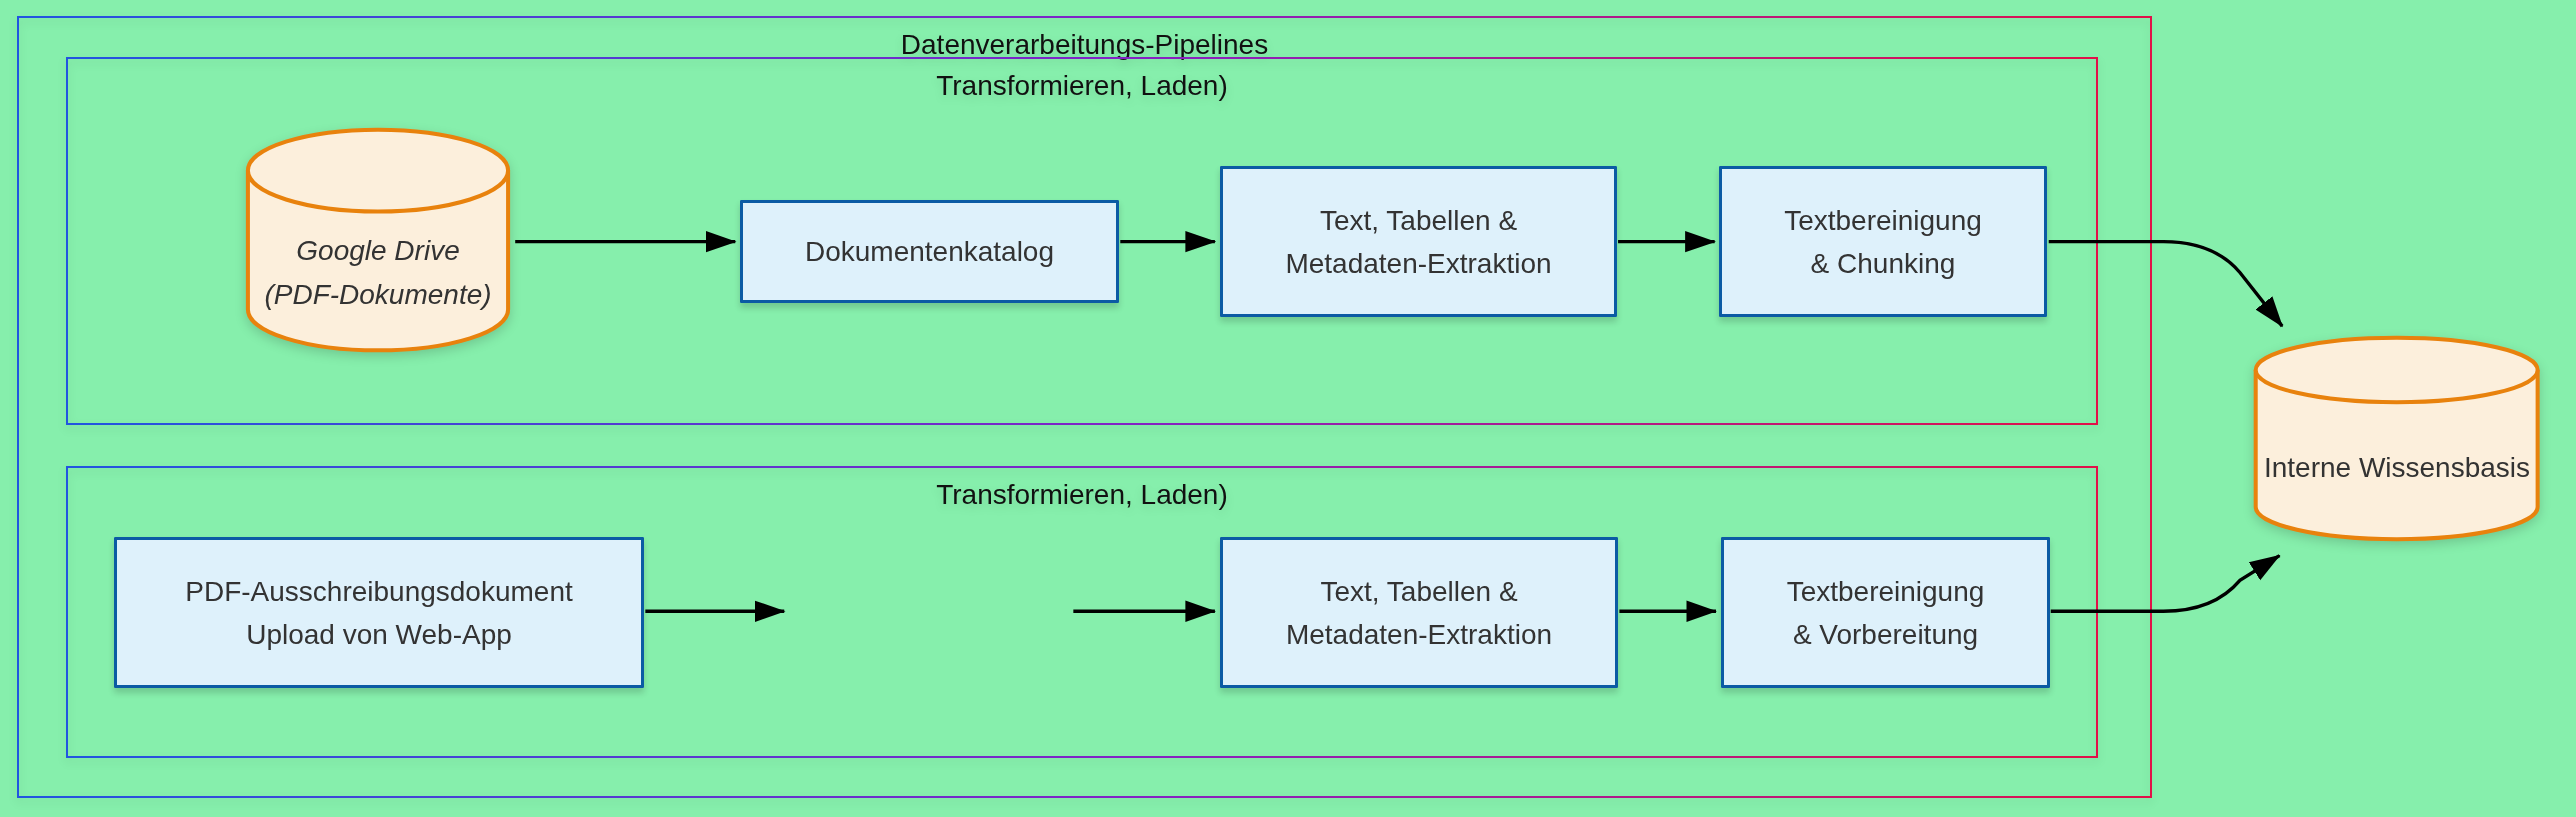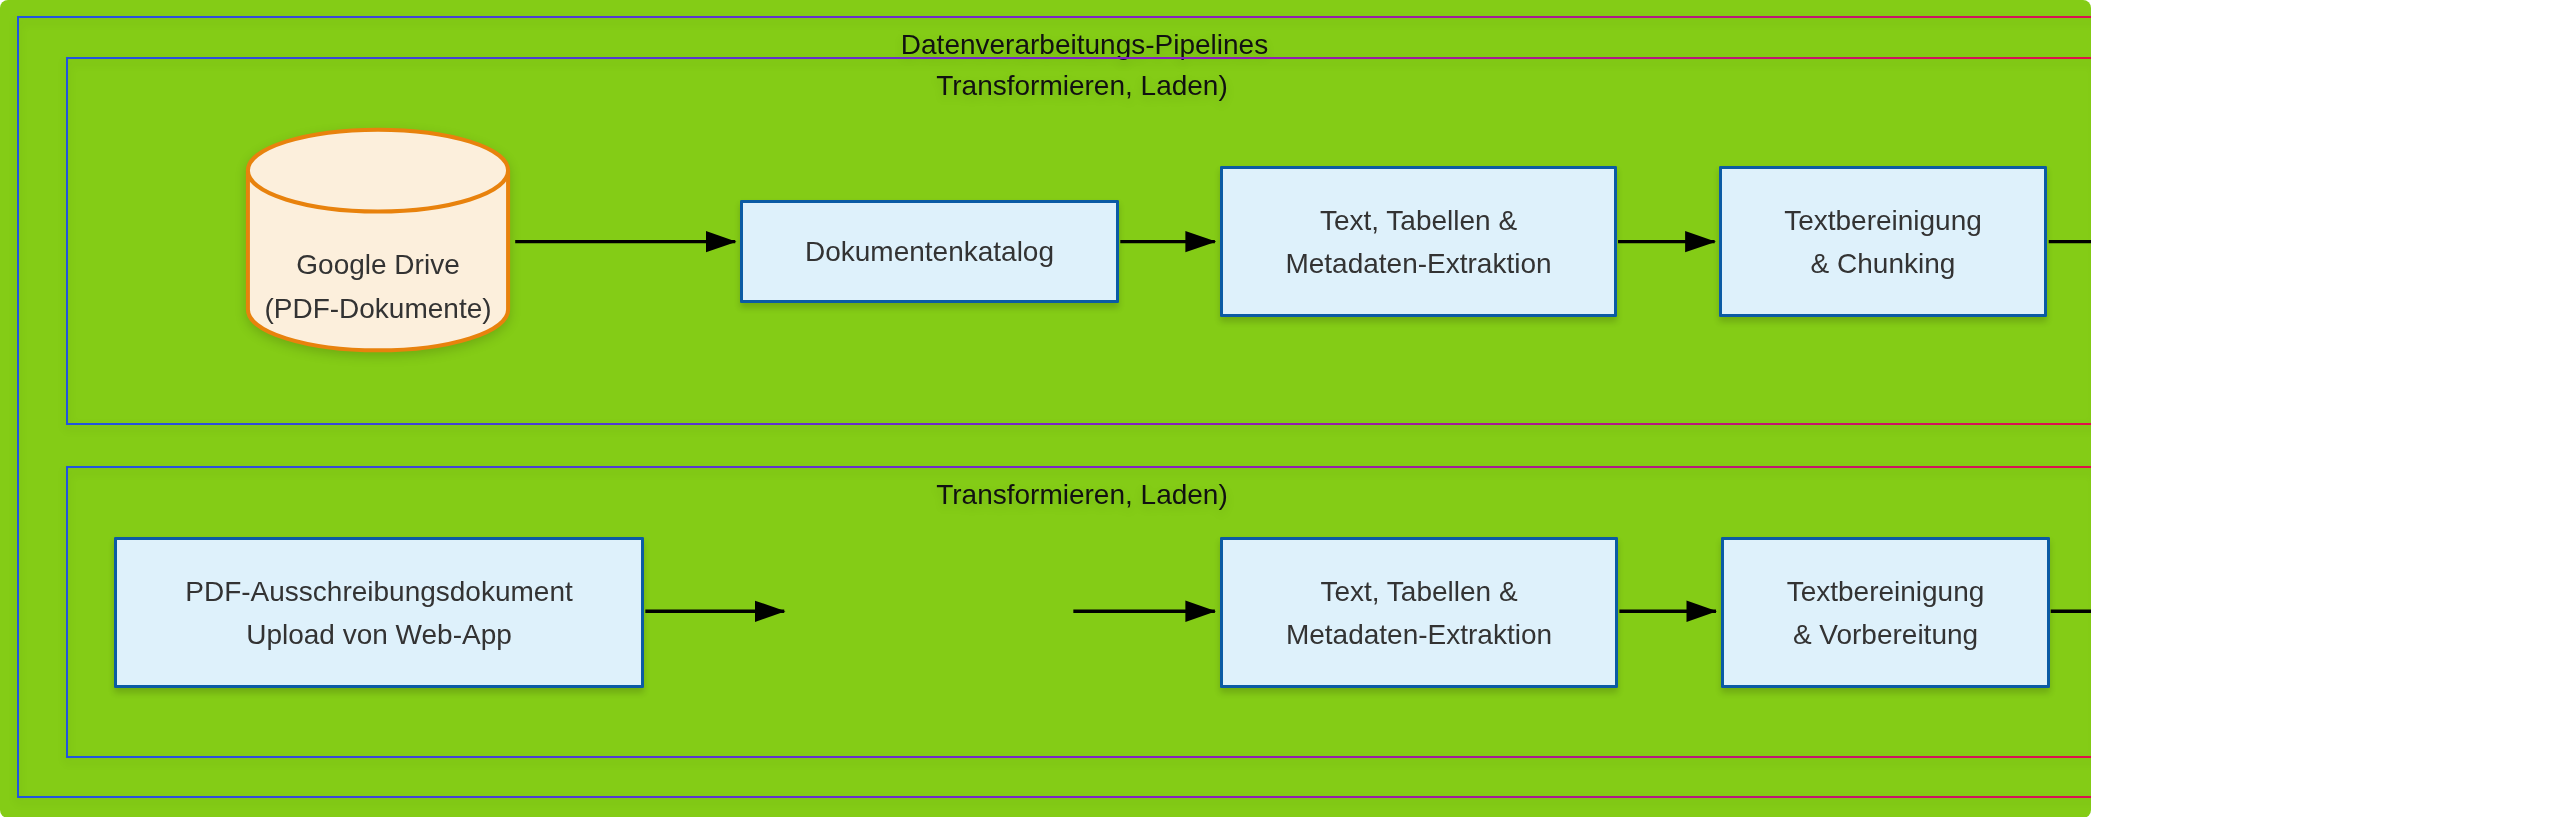--- a/index.html
+++ b/index.html
@@ -1,17 +1,17 @@
 <!DOCTYPE html>
 <html style="font-size:10.7px"><head>
 <meta charset="utf-8">
 <style>
   html,body{margin:0;padding:0;background:#ffffff;}
   body{font-family:"Liberation Sans", sans-serif;}
-  #stage{position:relative;width:2091px;height:818px;background:#84cc16;overflow:hidden;border-radius:8px;}
+  #stage{position:relative;width:2576px;height:818px;background:#86efac;overflow:hidden;}
 
   
   .frame{
     position:absolute;
     border:2.7px solid;
     border-image:linear-gradient(90deg,#2155e0 0%,#8222c5 52%,#e11048 100%) 1;
     background:transparent;
     filter:drop-shadow(0 4px 4px rgba(0,0,0,0.10));
     box-sizing:border-box;
   }
@@ -68,21 +68,21 @@
     <div class="frame-title">
       <div>Transformieren, Laden)</div>
     </div>
   </div>
 
   <div class="cyl" style="left:243px;top:125px;width:270px;height:230px;">
     <svg width="270" height="230" viewBox="0 0 402 343">
       <path d="M 7 68 L 7 275 A 194 61 0 0 0 395 275 L 395 68" fill="#fcefdc" stroke="#e8820d" stroke-width="6"></path>
       <ellipse cx="201" cy="68" rx="194" ry="61" fill="#fcefdc" stroke="#e8820d" stroke-width="6"></ellipse>
     </svg>
-    <div class="cyl-label" style="top:94px;height:136px;">
+    <div class="cyl-label" style="top:80px;height:136px;font-style:italic;">
       <div>Google Drive</div>
       <div>(PDF-Dokumente)</div>
     </div>
   </div>
 
   <div class="node" style="left:740px;top:200px;width:379px;height:103px;">
     <div>Dokumentenkatalog</div>
   </div>
 
   <div class="node" style="left:1220px;top:166px;width:397px;height:151px;">
@@ -109,20 +109,23 @@
   <div class="node" style="left:1721px;top:537px;width:329px;height:151px;">
     <div>Textbereinigung</div>
     <div>&amp; Vorbereitung</div>
   </div>
 
   <div class="cyl" style="left:2251px;top:335px;width:292px;height:207px;">
     <svg width="292" height="207" viewBox="0 0 435 308">
       <path d="M 7 52 L 7 256 A 210 48 0 0 0 427 256 L 427 52" fill="#fcefdc" stroke="#e8820d" stroke-width="6"></path>
       <ellipse cx="217" cy="52" rx="210" ry="48" fill="#fcefdc" stroke="#e8820d" stroke-width="6"></ellipse>
     </svg>
+    <div class="cyl-label" style="top:60px;height:146px;">
+      <div>Interne Wissensbasis</div>
+    </div>
   </div>
 
   <svg id="edges" width="2576" height="818" viewBox="0 0 3840 1219">
     <defs>
       <marker id="arrow" markerUnits="userSpaceOnUse" markerWidth="46" markerHeight="36" refX="44" refY="18" orient="auto">
         <path d="M0,2 L46,18 L0,34 Z" fill="#000000"></path>
       </marker>
     </defs>
     <path class="edge" d="M 768 360 H 1096" marker-end="url(#arrow)"></path>
     <path class="edge" d="M 1670 360 H 1811" marker-end="url(#arrow)"></path>

